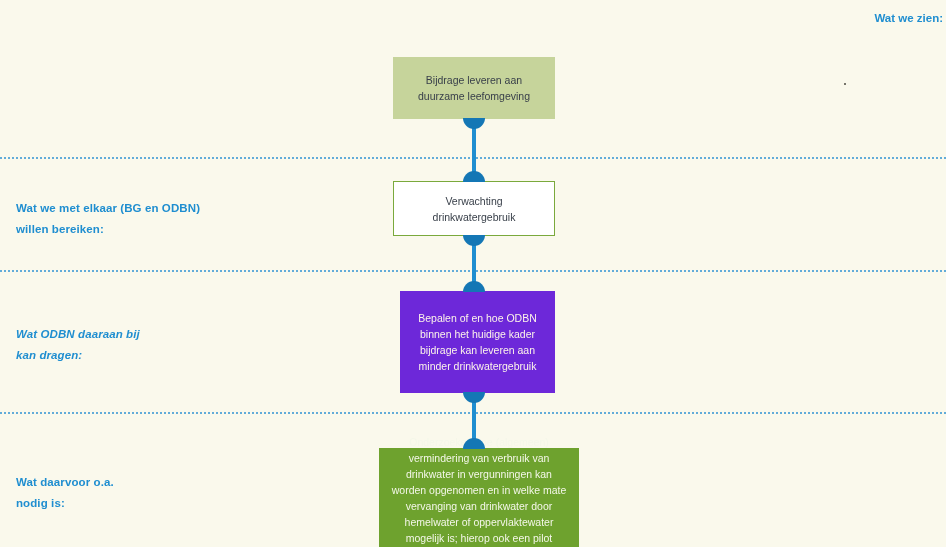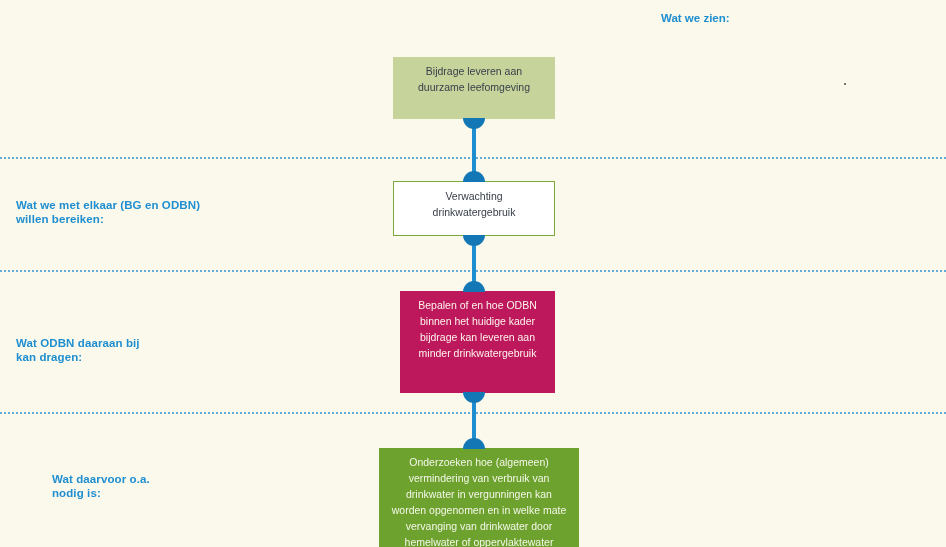--- a/index.html
+++ b/index.html
@@ -35,33 +35,33 @@
   .divider.d3 { top: 412px; }
 
   
   .row-label {
     position: absolute;
     left: 16px;
     width: 230px;
     color: #1f8ed0;
     font-weight: bold;
     font-size: 11.5px;
-    line-height: 14px;
+    line-height: 21px;
     letter-spacing: 0.1px;
   }
   .row-label.l1 { top: 198px; }
-  .row-label.l2 { top: 336px; }
-  .row-label.l3 { top: 472px; margin-left: 36px; }
+  .row-label.l2 { top: 324px; font-style: italic; }
+  .row-label.l3 { top: 472px; }
 
   
   .flow-box {
     position: absolute;
     box-sizing: border-box;
     display: flex;
-    align-items: flex-start;
+    align-items: center;
     justify-content: center;
     text-align: center;
     font-size: 10.5px;
     line-height: 16px;
     padding: 6px 12px;
   }
   .flow-box .txt { display: block; width: 100%; }
 
   .box-goal {
     left: 393px;
@@ -78,21 +78,21 @@
     height: 55px;
     background: #ffffff;
     border: 1.5px solid #7aa93c;
     color: #39404a;
   }
   .box-contrib {
     left: 400px;
     top: 291px;
     width: 155px;
     height: 102px;
-    background: #be185d;
+    background: #6d28d9;
     color: #fdf3ea;
   }
   .box-needs {
     left: 379px;
     top: 448px;
     width: 200px;
     height: 99px;
     background: #6ea22e;
     color: #f4f7e9;
   }
@@ -128,20 +128,21 @@
   .c1 { left: 463px; top: 118px; height: 64px; }
   .c2 { left: 463px; top: 235px; height: 57px; }
   .c3 { left: 463px; top: 392px; height: 57px; }
 
   
   .note {
     position: absolute;
     left: 661px;
     top: 11px;
     width: 282px;
+    text-align: right;
   }
   .note-title {
     color: #1f8ed0;
     font-weight: bold;
     font-size: 11.5px;
     line-height: 15px;
     margin: 0 0 2px 0;
   }
   .note-body {
     color: #6f6a5e;

